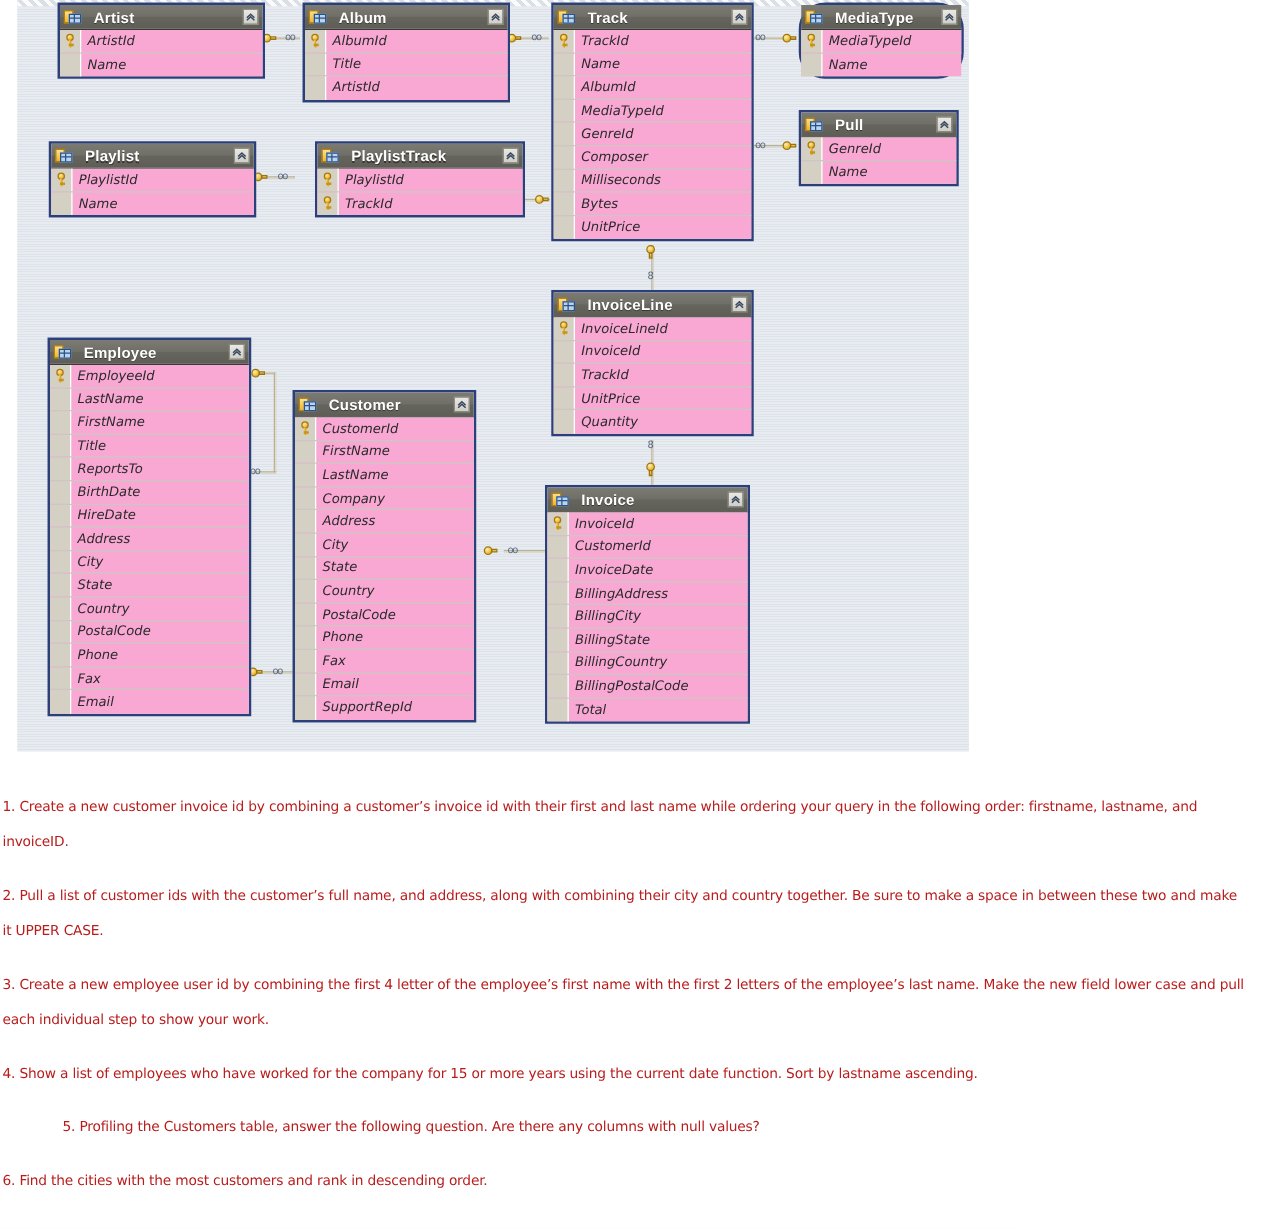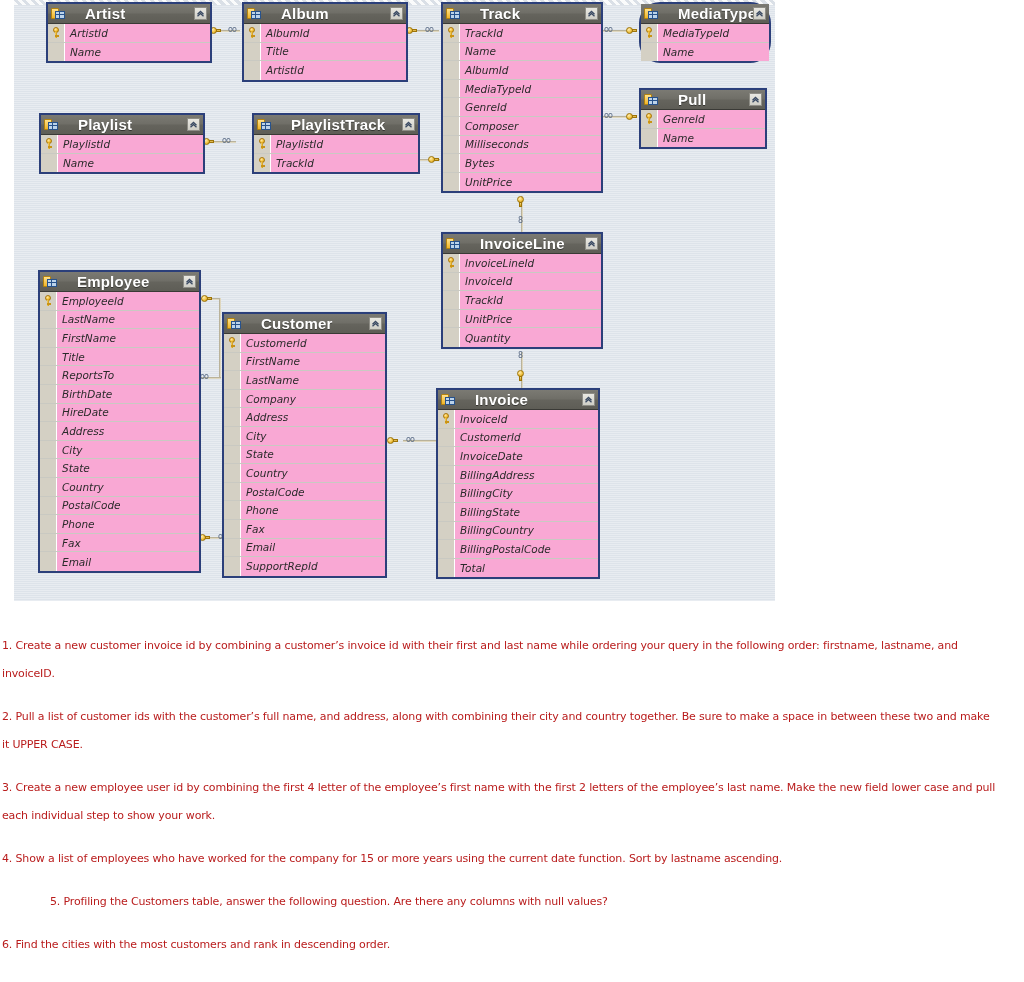--- a/index.html
+++ b/index.html
@@ -54,24 +54,24 @@
     background: linear-gradient(to bottom, #7b7a73 0%, #6f6e67 48%, #65645d 52%, #5e5d56 100%);
     display: flex;
     align-items: center;
     padding: 0 2px 0 3px;
     box-sizing: border-box;
     border-bottom: 1px solid #3a3a36;
   }
   .tbl-title {
     flex: 1 1 auto;
     color: #ffffff;
-    font-size: 15px;
+    font-size: 12px;
     font-weight: bold;
     letter-spacing: .2px;
-    margin-left: 20px;
+    margin-left: 10px;
     white-space: nowrap;
     overflow: hidden;
     text-shadow: 0 1px 0 rgba(0,0,0,.45);
   }
   
   .icn-table {
     width: 14px; height: 12px;
     position: relative;
     flex: 0 0 auto;
   }
@@ -715,21 +715,21 @@
           <div class="row">
             <div class="row-gutter"></div>
             <div class="row-name">Fax</div>
           </div>
           <div class="row">
             <div class="row-gutter"></div>
             <div class="row-name">Email</div>
           </div>
         </div>
       </div>
-      <div class="tbl" style="left: 208px; top: 312px; width: 165px;">
+      <div class="tbl" style="left: 220px; top: 312px; width: 147px;">
         <div class="tbl-header">
           <span class="icn-table">
             <span class="folder"></span>
             <span class="grid"></span>
           </span>
           <span class="tbl-title">Customer</span>
           <span class="btn-collapse">
             <svg width="9" height="9" viewBox="0 0 9 9">
               <path d="M1.5 5.2 L4.5 2.4 L7.5 5.2" fill="none" stroke="#3a4a63" stroke-width="1.3"></path>
               <path d="M1.5 7.2 L4.5 4.4 L7.5 7.2" fill="none" stroke="#3a4a63" stroke-width="1.3"></path>

